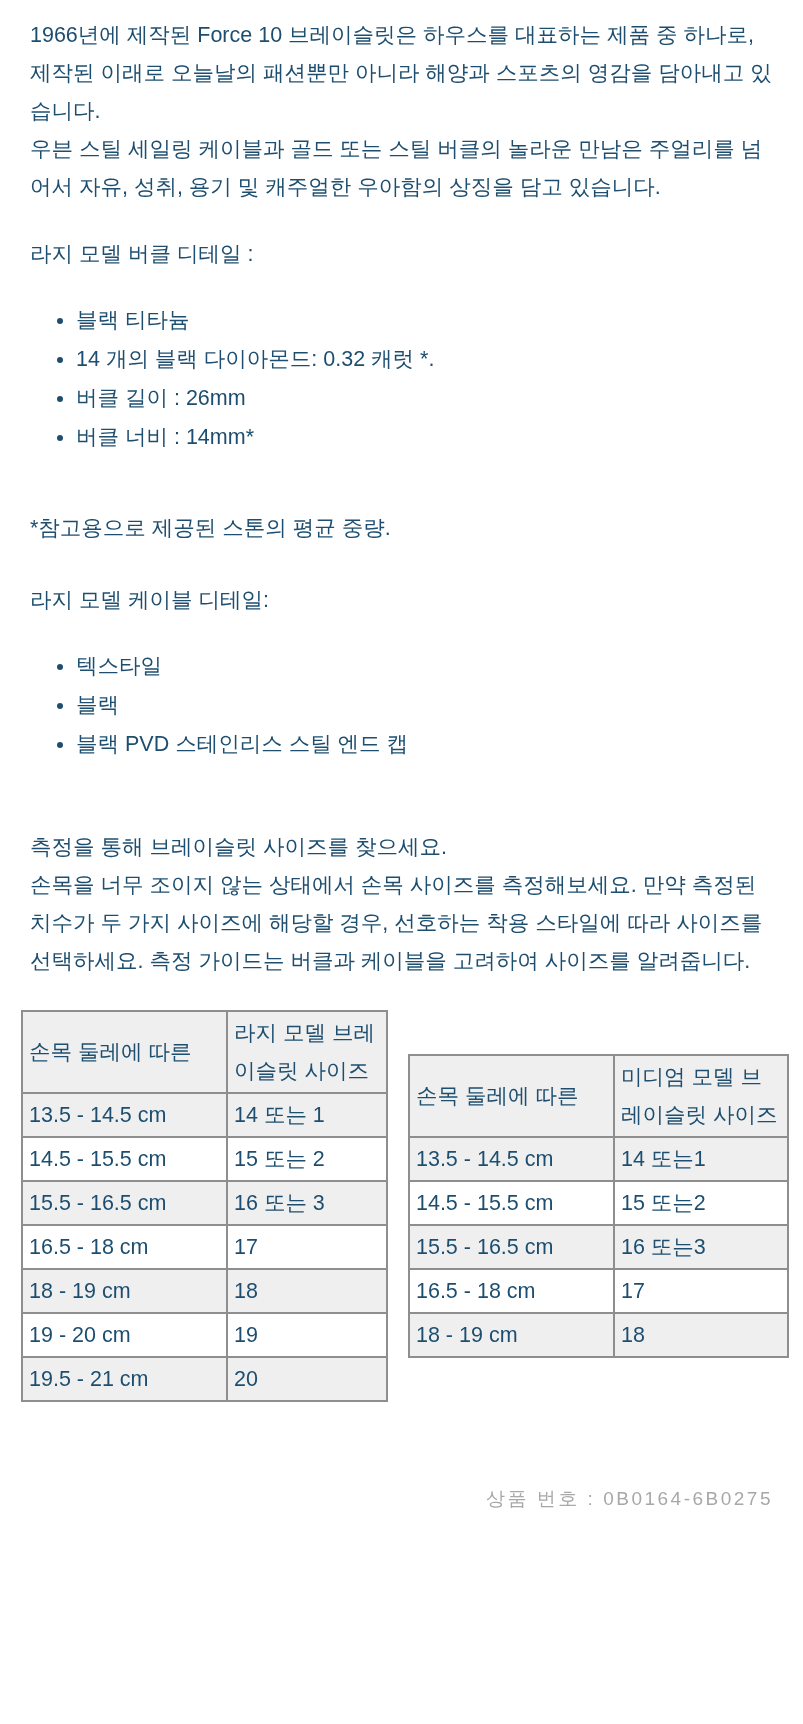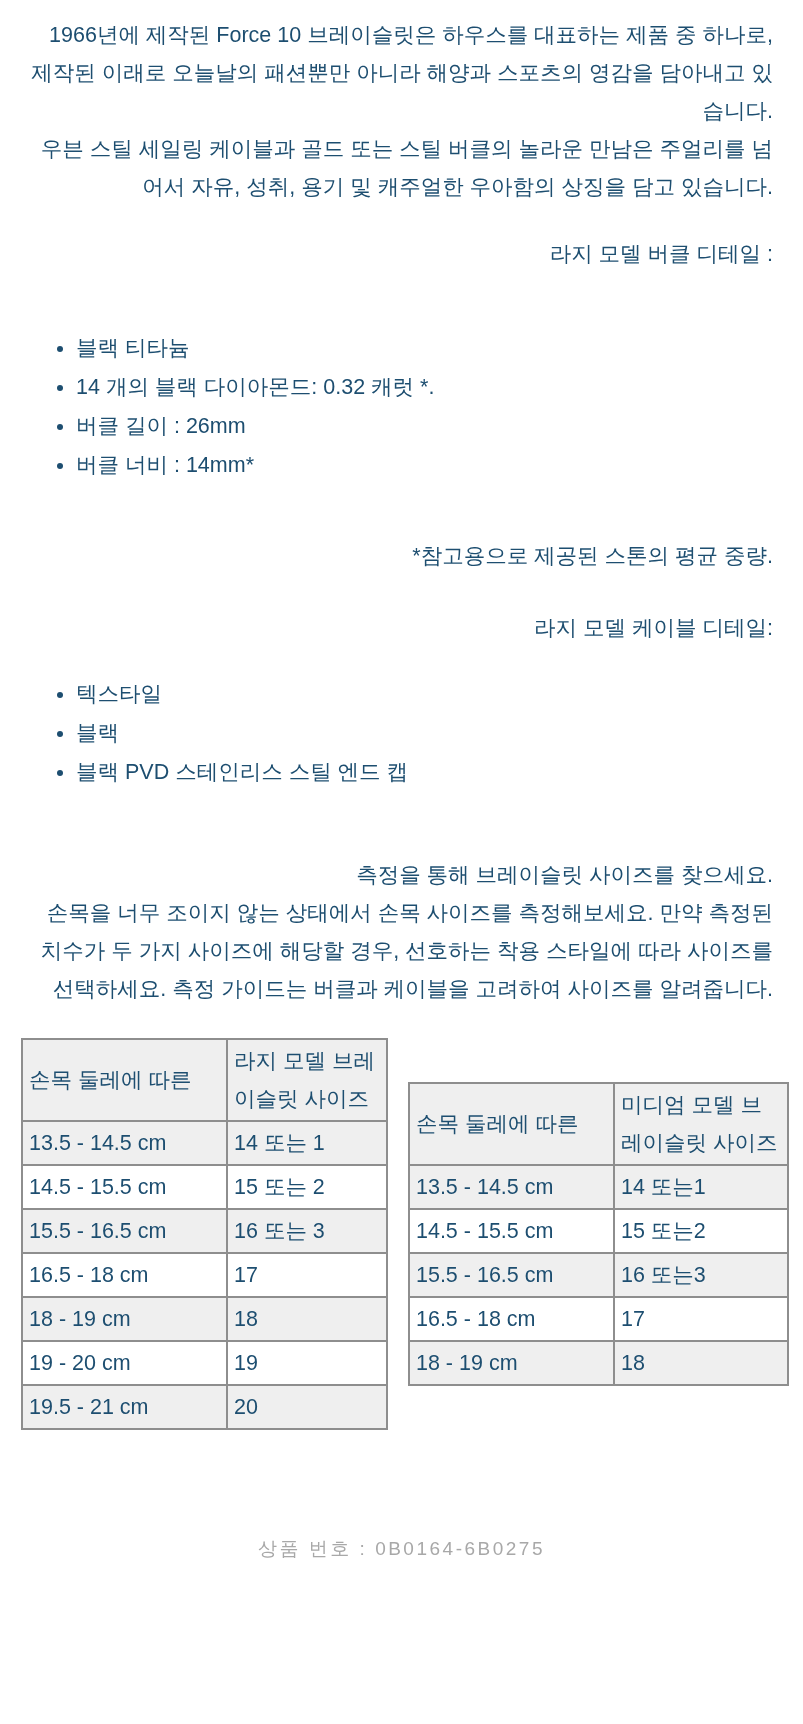--- a/index.html
+++ b/index.html
@@ -8,24 +8,24 @@
     font-family: "Liberation Sans", "DejaVu Sans", sans-serif;
   }
   .page {
     box-sizing: border-box;
     width: 803px; height: 1724px;
     padding: 16px 30px 0 30px;
     color: #1d4e70;
     font-size: 21.5px;
     line-height: 38px;
   }
-  p { margin: 0; text-align: right; }
+  p { margin: 0; }
   .section-title { margin-top: 29px; }
   .cable-title { margin-top: 34px; }
-  ul { margin: 56px 0 0 0; padding-left: 46px; list-style: disc; }
+  ul { margin: 28px 0 0 0; padding-left: 46px; list-style: disc; }
   .cable-list { margin-top: 28px; }
   li { line-height: 39px; }
   .note { margin-top: 52px; }
   .sizing { margin-top: 64px; }
 
   .tables-row { margin: 30px 0 0 -9px; white-space: nowrap; }
   .tbl-wrap { display: inline-block; vertical-align: middle; white-space: normal; }
   .tbl-wrap + .tbl-wrap { margin-left: 14px; }
   table { border-collapse: collapse; table-layout: fixed; }
   th, td {
@@ -37,22 +37,22 @@
     line-height: 38px;
     font-size: 21.5px;
     color: #1d4e70;
     overflow: hidden;
   }
   th { word-break: break-all; background: #efefef; }
   tbody tr:nth-child(odd) td { background: #efefef; }
   tbody tr:nth-child(even) td { background: #ffffff; }
 
   .footer {
-    margin-top: 100px;
-    text-align: center;
+    margin-top: 78px;
+    text-align: right;
     color: #a8a8a8;
     font-size: 19px;
     letter-spacing: 2.5px;
     line-height: 38px;
   }
 </style>
 </head>
 <body>
 
 <div class="page">

